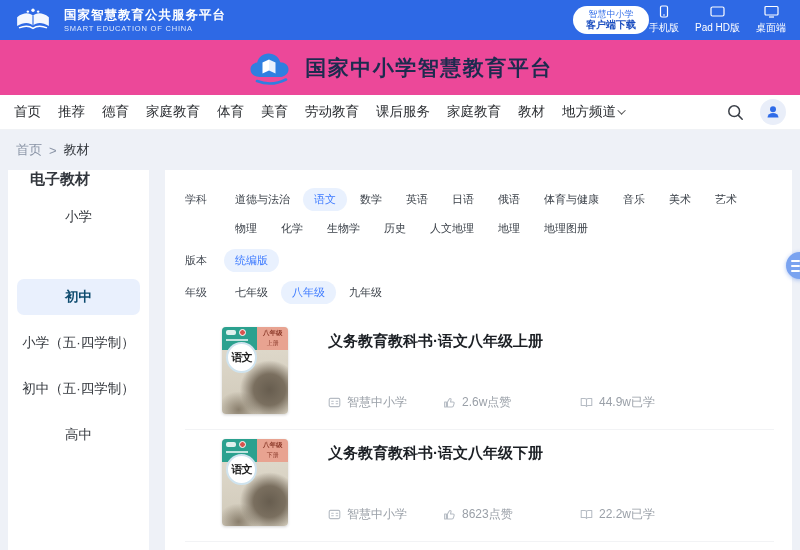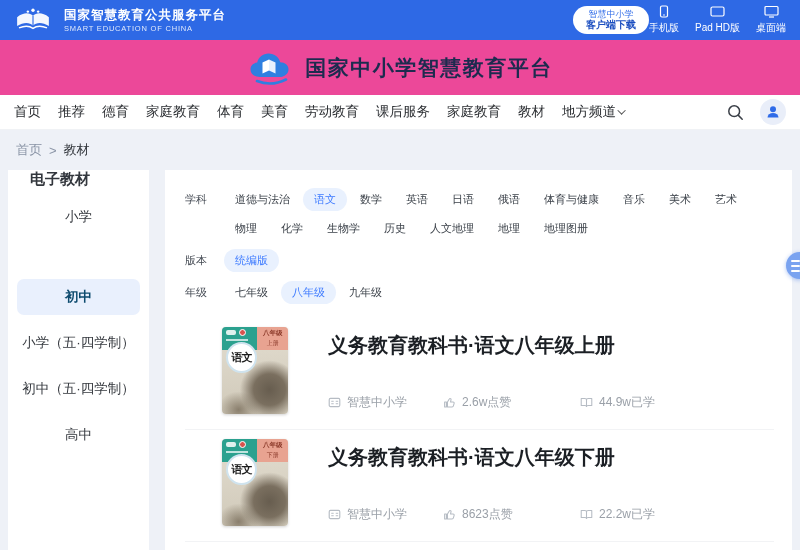--- a/index.html
+++ b/index.html
@@ -66,21 +66,21 @@
   .band-left .logo-dot { position:absolute; top:3px; left:4px; width:10px; height:5px; background:rgba(255,255,255,.85); border-radius:2px; }
   .band-left .logo-ring { position:absolute; top:2px; left:17px; width:7px; height:7px; border:1.5px solid #fff; border-radius:50%; background:#d8534e; }
   .band-left .logo-bar { position:absolute; top:12px; left:4px; width:22px; height:2px; background:rgba(255,255,255,.7); }
   .band-right { flex:1; background:#e8a391; display:flex; flex-direction:column; align-items:center; justify-content:center; gap:1px; }
   .band-right .bg-t { font-size:6.5px; color:#8b3a2a; font-weight:bold; }
   .band-right .bv-t { font-size:6px; color:#8b3a2a; }
   .circle { position:absolute; top:15px; left:4px; width:31px; height:31px; background:#fff; border-radius:50%;
             border:2px solid #cfe3ee; display:flex; align-items:center; justify-content:center; }
   .circle span { font-size:11px; font-weight:bold; color:#1c1c1c; letter-spacing:-1px; }
   .info { margin-left:40px; flex:1; display:flex; flex-direction:column; padding-top:5px; }
-  .book-title { font-size:20px; font-weight:bold; color:#1b1f24; }
+  .book-title { font-size:15px; font-weight:bold; color:#1b1f24; }
   .book-meta { margin-top:auto; margin-bottom:3px; display:flex; align-items:center; color:#9aa0a8; font-size:12px; }
   .m { display:flex; align-items:center; gap:6px; }
   .m1 { width:115px; } .m2 { width:137px; }
 
   
   .fab { position:absolute; right:-13px; top:252px; width:27px; height:27px; border-radius:50%;
          background:#7aa3f0; display:flex; flex-direction:column; align-items:flex-start; justify-content:center;
          gap:3px; padding-left:5px; cursor:pointer; box-shadow:0 1px 4px rgba(46,105,229,.4); }
   .fab i { display:block; width:9px; height:2px; background:#fff; border-radius:1px; }
 </style>

